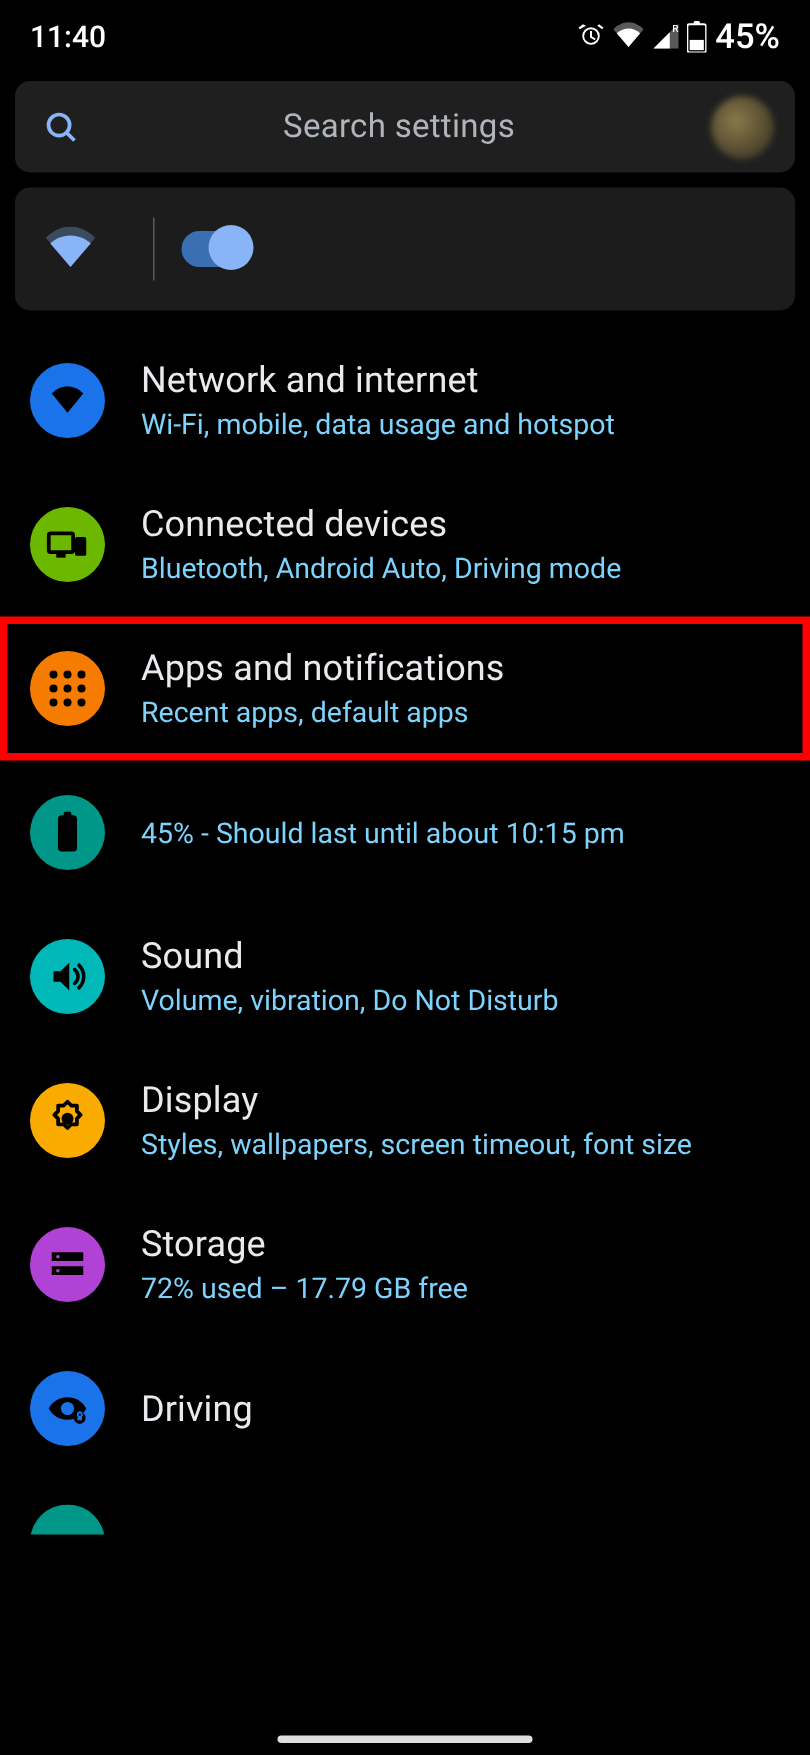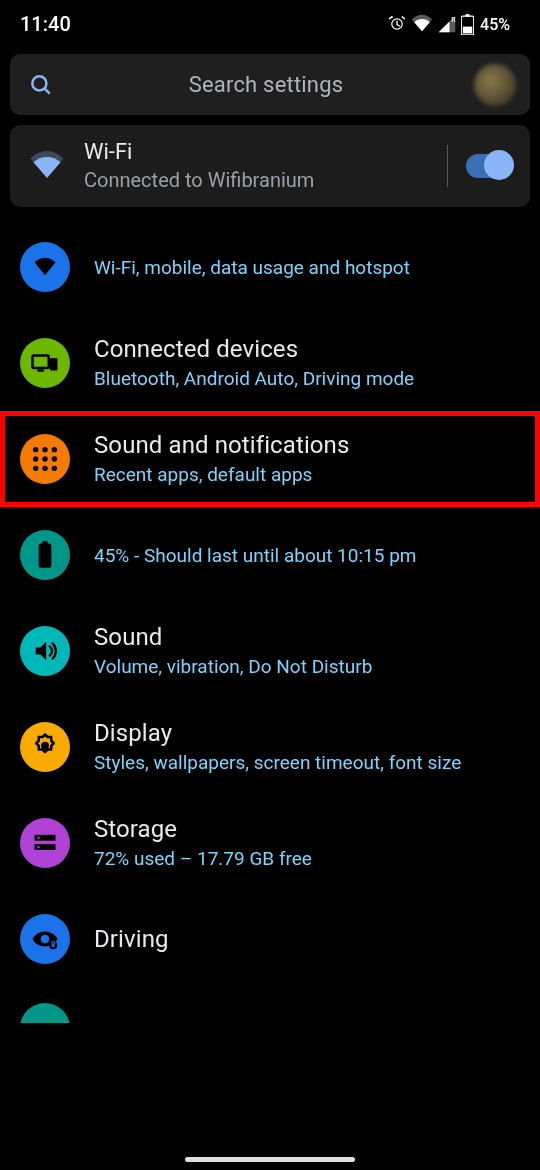--- a/index.html
+++ b/index.html
@@ -15,33 +15,33 @@
     background: #000000;
     color: #e8eaed;
     overflow: hidden;
     position: relative;
   }
   
   .status-bar {
     display: flex;
     justify-content: space-between;
     align-items: center;
-    padding: 10px 30px 6px 20px;
+    padding: 10px 20px 6px 20px;
     font-size: 20px;
     font-weight: 500;
     color: #ffffff;
     height: 44px;
   }
   .status-right {
     display: flex;
     align-items: center;
     gap: 4px;
   }
   .status-right svg { display:block; }
-  .batt-text { font-size: 16px; margin-left:2px;}
+  .batt-text { font-size: 23px; margin-left:2px;}
   
   .search-card {
     margin: 10px 10px 10px 10px;
     background: #1f1f1f;
     border-radius: 10px;
     height: 61px;
     display: flex;
     align-items: center;
     padding: 0 14px;
     gap: 12px;
@@ -203,36 +203,33 @@
   <div class="avatar"></div>
 </div>
 
 <div class="wifi-card">
   <span class="wifi-ic">
     <svg width="38" height="30" viewBox="0 0 24 20">
         <path d="M12 18L1 5c3-3 7-5 11-5s8 2 11 5z" fill="#3b4a5c"></path>
         <path d="M12 18L3 7.5C5.6 5.2 8.7 4 12 4s6.4 1.2 9 3.5z" fill="#8ab4f8"></path>
       </svg>
   </span>
-  <div class="wifi-texts">
-    <div class="wifi-title">Wi-Fi</div>
-    <div class="wifi-sub">Connected to Wifibranium</div>
-  </div>
   <div class="divider"></div>
   <div class="toggle"></div>
 </div>
 
 <div class="list" id="settings-list">
     <div class="item">
       <div class="icon-circle ic-blue">
         <svg width="28" height="28" viewBox="0 0 24 24" fill="#000000">
           <path d="M12 19l9-11c-2.5-2.5-5.6-4-9-4s-6.5 1.5-9 4z"></path>
         </svg>
       </div>
       <div class="texts">
+        <div class="title">Network and internet</div>
         <div class="sub">Wi-Fi, mobile, data usage and hotspot</div>
       </div>
     </div>
     <div class="item">
       <div class="icon-circle ic-green">
         <svg width="30" height="30" viewBox="0 0 24 24" fill="#000000">
           <rect x="2" y="6" width="13" height="10" rx="1" fill="none" stroke="#000000" stroke-width="2"></rect>
           <rect x="16" y="8" width="6" height="10" rx="1"></rect>
           <rect x="6" y="17" width="5" height="2"></rect>
         </svg>
@@ -250,21 +247,21 @@
           <circle cx="20" cy="4" r="2.3"></circle>
           <circle cx="4" cy="12" r="2.3"></circle>
           <circle cx="12" cy="12" r="2.3"></circle>
           <circle cx="20" cy="12" r="2.3"></circle>
           <circle cx="4" cy="20" r="2.3"></circle>
           <circle cx="12" cy="20" r="2.3"></circle>
           <circle cx="20" cy="20" r="2.3"></circle>
         </svg>
       </div>
       <div class="texts">
-        <div class="title">Sound and notifications</div>
+        <div class="title">Apps and notifications</div>
         <div class="sub">Recent apps, default apps</div>
       </div>
     </div>
     <div class="item">
       <div class="icon-circle ic-teal">
         <svg width="16" height="28" viewBox="0 0 12 22" fill="#000000">
           <rect x="1" y="2" width="10" height="19" rx="2"></rect>
           <rect x="4" y="0" width="4" height="3" rx="1"></rect>
         </svg>
       </div>

